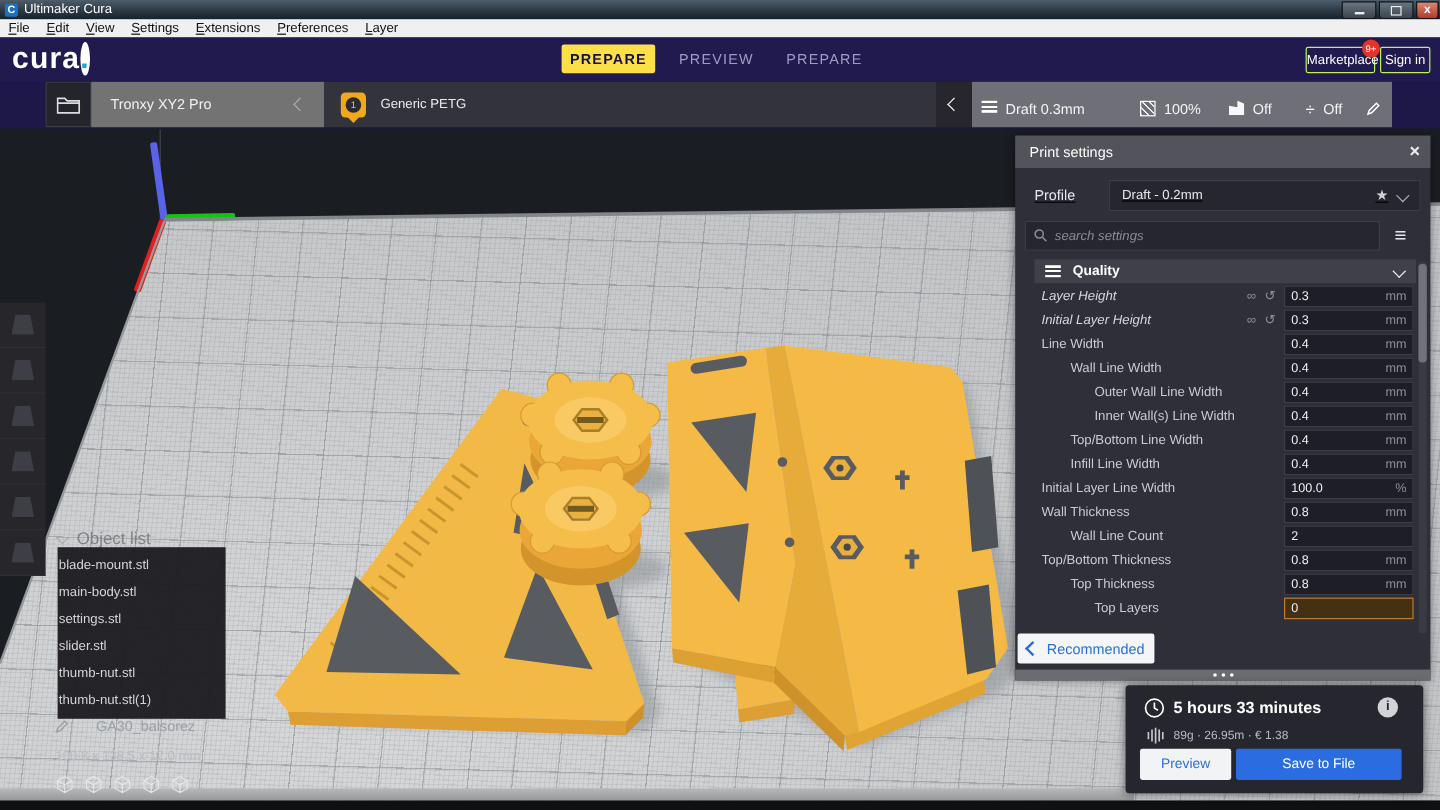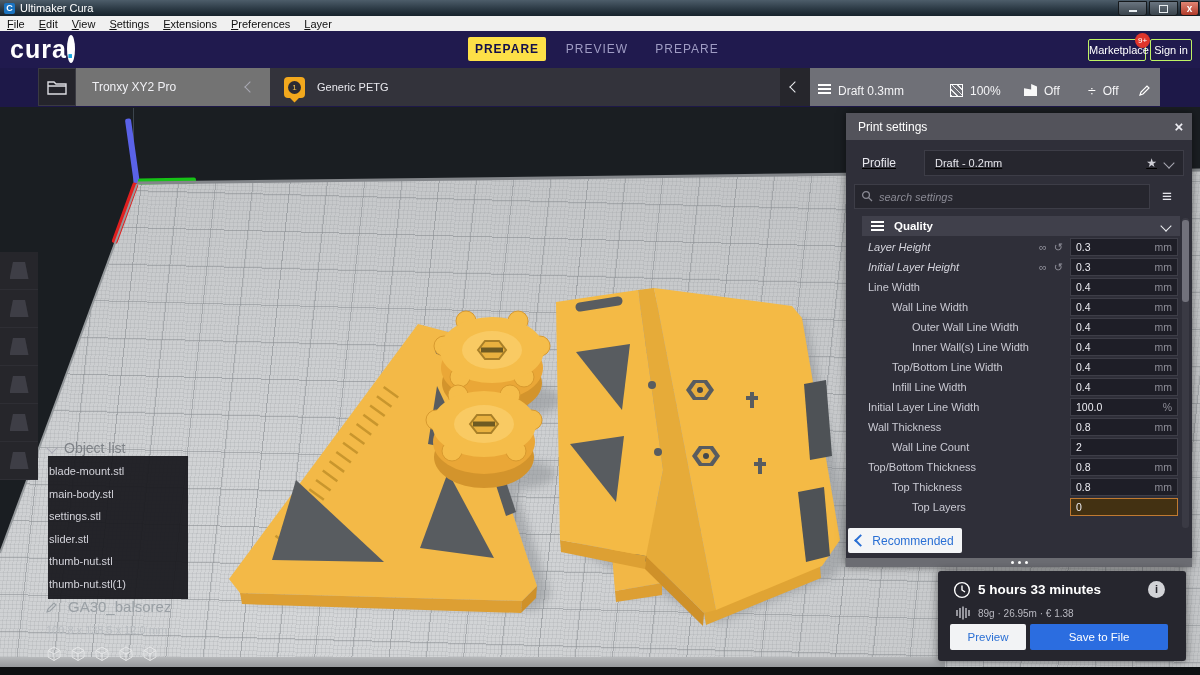--- a/index.html
+++ b/index.html
@@ -111,22 +111,22 @@
 
   
   .objlist-header{left:48px;top:440px;z-index:11;display:flex;align-items:center;gap:8px;
     color:#7e8287;font-size:14px;}
   .objlist-box{left:48px;top:456px;width:140px;z-index:11;background:rgba(26,26,32,.95);
     padding:4px 0;}
   .obj-item{height:22.5px;line-height:22.5px;padding-left:1px;color:#d3d3da;font-size:11px;
     white-space:nowrap;overflow:hidden;}
 
   
-  .model-name{left:46px;top:598px;z-index:11;display:flex;align-items:center;gap:10px;
-    color:#9aa0a5;font-size:15px;}
+  .model-name{left:46px;top:598px;z-index:11;display:flex;align-items:center;gap:22px;
+    color:#9aa0a5;font-size:12px;}
   .model-dims{left:46px;top:624px;z-index:11;color:#b9bdc1;font-size:11px;}
   .view-cubes{left:46px;top:646px;z-index:11;display:flex;gap:8px;}
   .vcube{width:16px;height:16px;opacity:.92;}
 
   
   .panel{left:846px;top:113px;width:346px;height:454px;background:#2f2f39;z-index:20;
     box-shadow:0 0 8px rgba(0,0,0,.5);}
   .panel-header{position:absolute;left:0;top:0;width:100%;height:27px;background:#53535b;
     color:#fff;font-size:12px;display:flex;align-items:center;}
   .panel-header .t{padding-left:12px;flex:1;}

